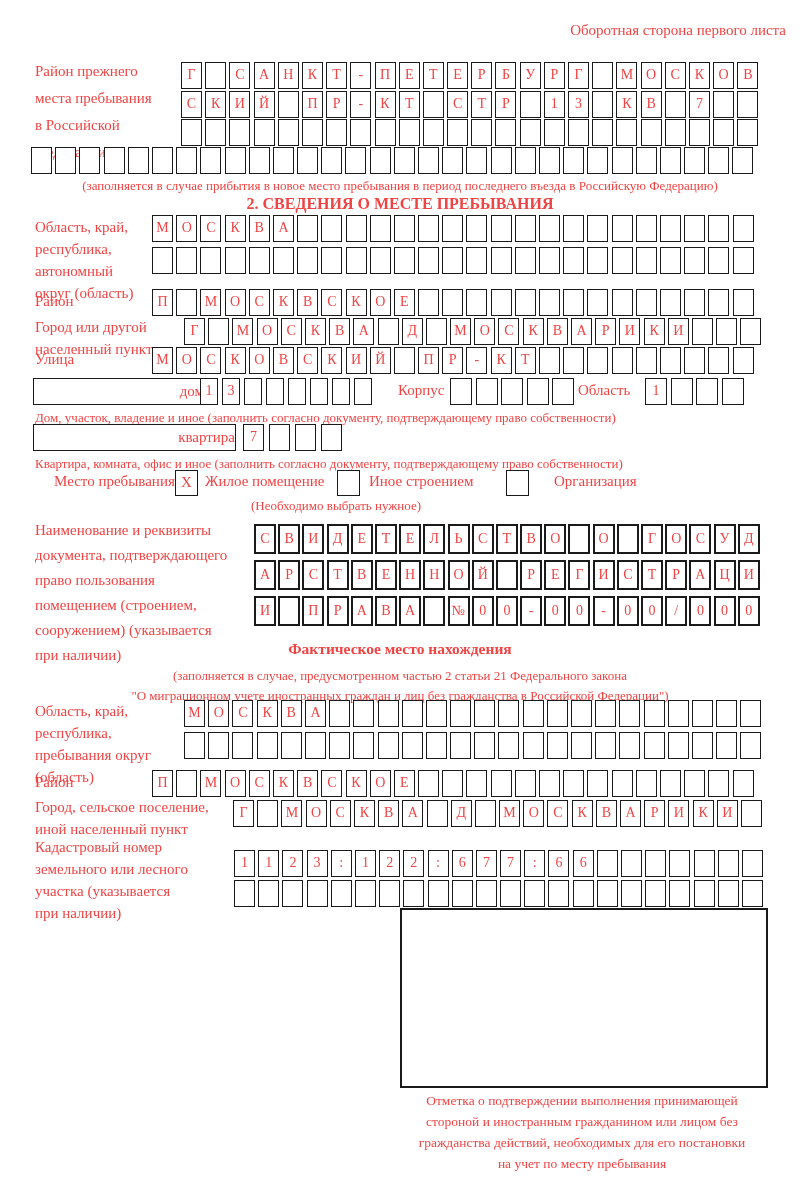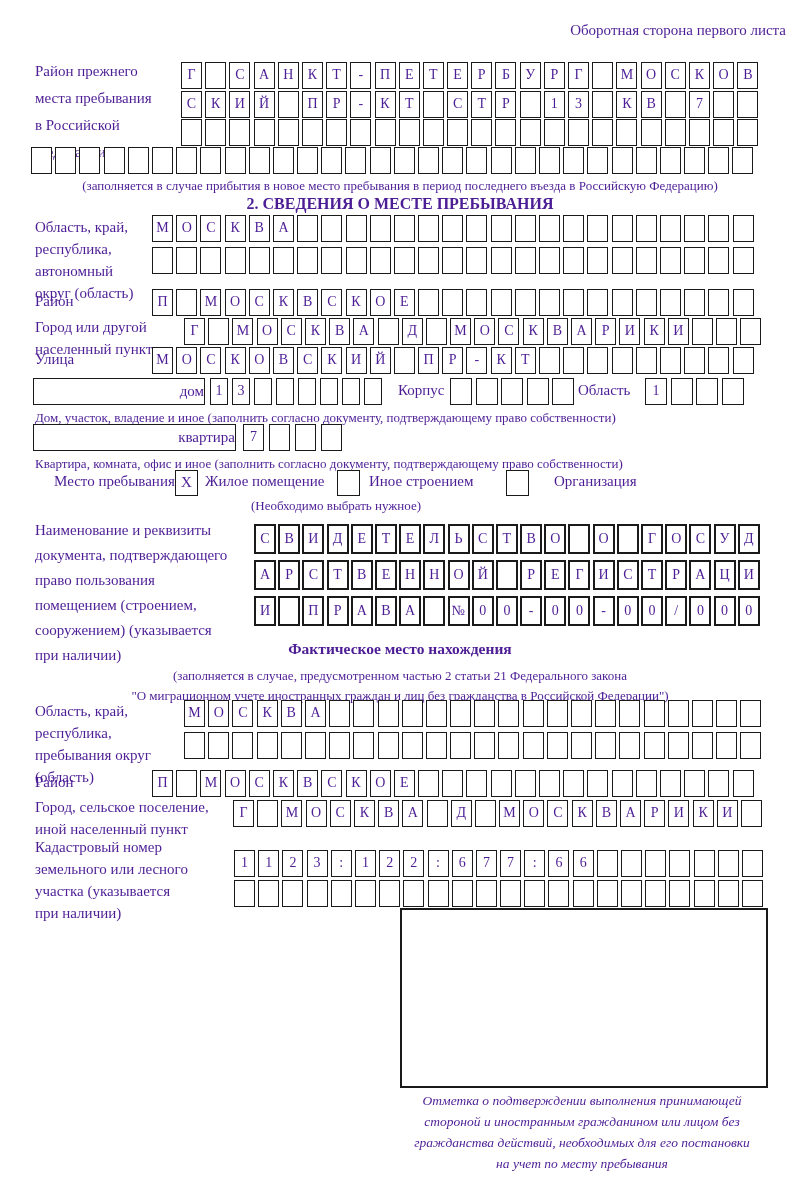--- a/index.html
+++ b/index.html
@@ -1,17 +1,17 @@
 <!DOCTYPE html>
 <html><head>
 <meta charset="utf-8">
 <style>
   html,body{margin:0;padding:0;background:#fff;}
   .page{position:relative;width:800px;height:1180px;background:#ffffff;
-        font-family:"Liberation Serif", serif;color:#4c1d95;overflow:hidden;}
+        font-family:"Liberation Serif", serif;color:#ef4444;overflow:hidden;}
   .abs{position:absolute;}
   .lbl{position:absolute;font-size:15px;}
   .lbl div{height:27px;line-height:27px;white-space:nowrap;}
   .lbl.lh22 div{height:22px;line-height:22px;font-family:Liberation Serif, serif;}
   .center{position:absolute;left:0;width:800px;text-align:center;}
   .note{font-size:13px;}
   .title{font-weight:bold;font-size:16px;}
   .grid{position:absolute;white-space:nowrap;}
   .cell{display:inline-block;box-sizing:border-box;width:21px;height:27px;
         border:1.6px solid #1a1a1a;margin-right:3.2px;text-align:center;
@@ -20,21 +20,21 @@
   .grid.dom .cell{width:18px;margin-right:4px;}
   .grid.kor .cell{width:22px;margin-right:3.5px;}
   .grid.kv  .cell{width:21px;margin-right:5px;}
   .fieldbox{position:absolute;box-sizing:border-box;border:1.8px solid #1a1a1a;
         height:27px;text-align:right;font-size:15px;line-height:24px;background:#fff;}
   .inlinelbl{position:absolute;font-size:15px;white-space:nowrap;}
   .cb{position:absolute;box-sizing:border-box;width:23px;height:26px;border:1.8px solid #1a1a1a;
         text-align:center;font-size:15px;line-height:23px;background:#fff;}
   .markrect{position:absolute;border:2px solid #1a1a1a;background:#fff;}
   .marknote{position:absolute;left:392px;top:1090px;width:380px;text-align:center;font-size:13.5px;}
-  .marknote div{line-height:21px;font-style:italic;}
+  .marknote div{line-height:21px;}
   .cnote div{line-height:20px;}
 </style>
 </head>
 <body>
 
 <div class="page">
 
   <div class="abs" style="top:22px;right:14px;font-size:15px">Оборотная сторона первого листа</div>
 
   <div class="lbl" style="left:35px;top:58px;width:160px">
@@ -66,21 +66,21 @@
   <div class="lbl lh22" style="left:35px;top:316px">
     <div>Город или другой</div>
     <div>населенный пункт</div>
   </div>
   <div class="grid" style="left:184px;top:318px"><span class="cell">Г</span><span class="cell"></span><span class="cell">М</span><span class="cell">О</span><span class="cell">С</span><span class="cell">К</span><span class="cell">В</span><span class="cell">А</span><span class="cell"></span><span class="cell">Д</span><span class="cell"></span><span class="cell">М</span><span class="cell">О</span><span class="cell">С</span><span class="cell">К</span><span class="cell">В</span><span class="cell">А</span><span class="cell">Р</span><span class="cell">И</span><span class="cell">К</span><span class="cell">И</span><span class="cell"></span><span class="cell"></span><span class="cell"></span></div>
 
   <div class="inlinelbl" style="left:35px;top:351px">Улица</div>
   <div class="grid" style="left:152px;top:347px"><span class="cell">М</span><span class="cell">О</span><span class="cell">С</span><span class="cell">К</span><span class="cell">О</span><span class="cell">В</span><span class="cell">С</span><span class="cell">К</span><span class="cell">И</span><span class="cell">Й</span><span class="cell"></span><span class="cell">П</span><span class="cell">Р</span><span class="cell">-</span><span class="cell">К</span><span class="cell">Т</span><span class="cell"></span><span class="cell"></span><span class="cell"></span><span class="cell"></span><span class="cell"></span><span class="cell"></span><span class="cell"></span><span class="cell"></span><span class="cell"></span></div>
 
   <div class="fieldbox" style="left:33px;top:378px;width:172px">дом</div>
-  <div class="grid dom" style="left:210px;top:378px"><span class="cell">1</span><span class="cell">3</span><span class="cell"></span><span class="cell"></span><span class="cell"></span><span class="cell"></span><span class="cell"></span><span class="cell"></span></div>
+  <div class="grid dom" style="left:200px;top:378px"><span class="cell">1</span><span class="cell">3</span><span class="cell"></span><span class="cell"></span><span class="cell"></span><span class="cell"></span><span class="cell"></span><span class="cell"></span></div>
   <div class="inlinelbl" style="left:398px;top:382px">Корпус</div>
   <div class="grid kor" style="left:450px;top:378px"><span class="cell"></span><span class="cell"></span><span class="cell"></span><span class="cell"></span><span class="cell"></span></div>
   <div class="inlinelbl" style="left:578px;top:382px">Область</div>
   <div class="grid kor" style="left:645px;top:378px"><span class="cell">1</span><span class="cell"></span><span class="cell"></span><span class="cell"></span></div>
   <div class="abs note" style="left:35px;top:410px">Дом, участок, владение и иное (заполнить согласно документу, подтверждающему право собственности)</div>
 
   <div class="fieldbox" style="left:33px;top:424px;width:203px">квартира</div>
   <div class="grid kv" style="left:243px;top:424px"><span class="cell">7</span><span class="cell"></span><span class="cell"></span><span class="cell"></span></div>
   <div class="abs note" style="left:35px;top:456px">Квартира, комната, офис и иное (заполнить согласно документу, подтверждающему право собственности)</div>
 

